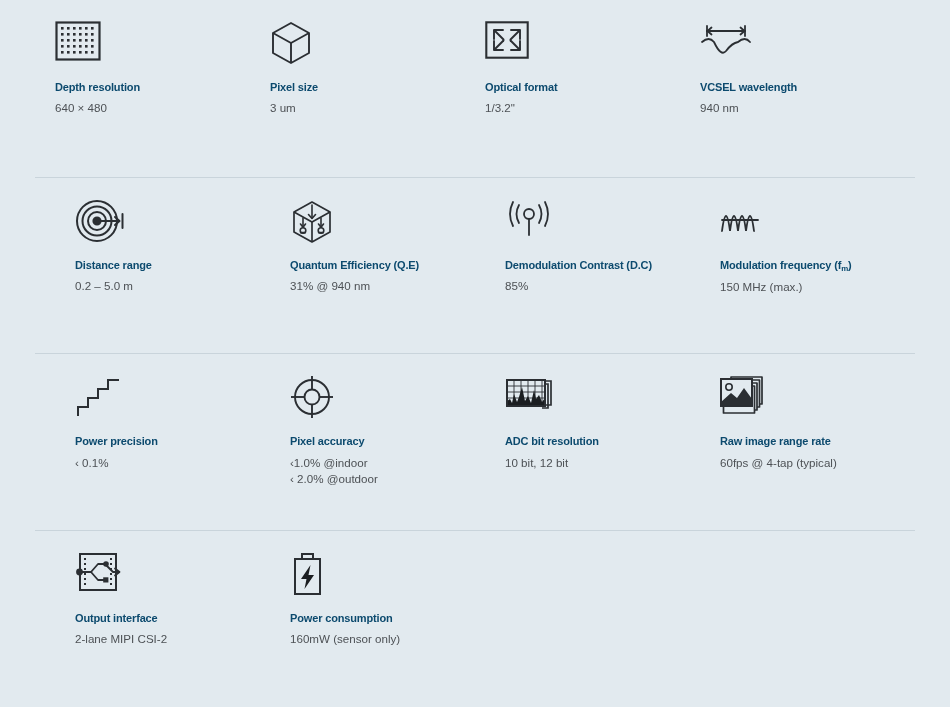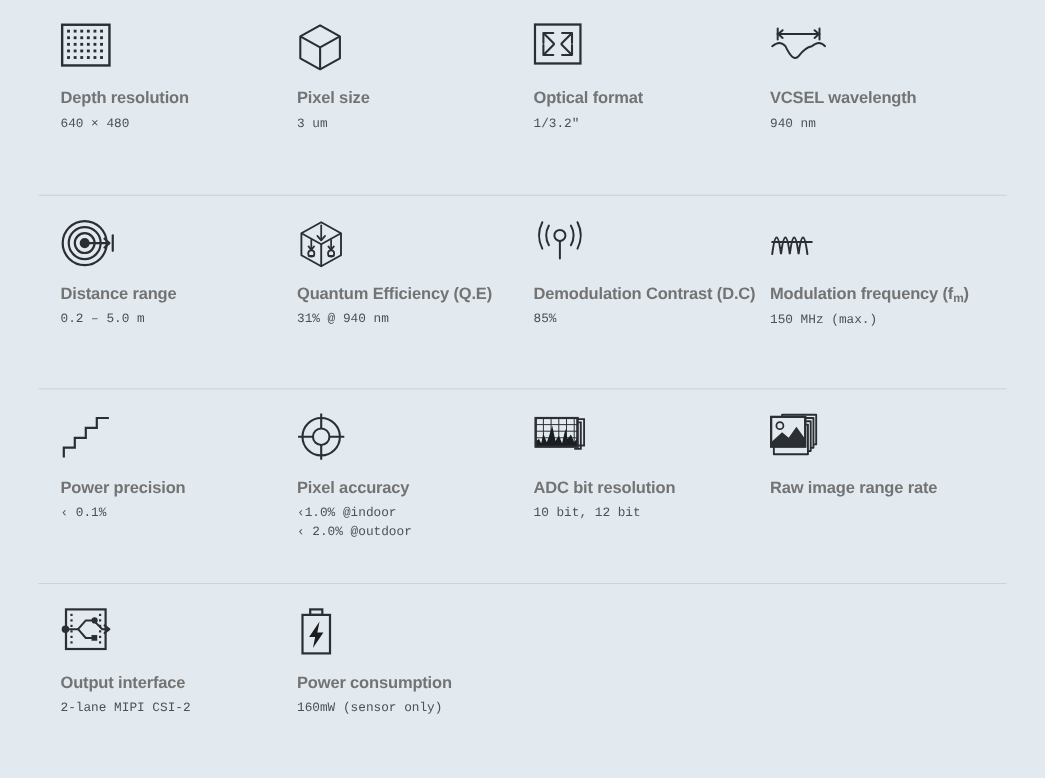--- a/index.html
+++ b/index.html
@@ -23,58 +23,58 @@
   }
   .spec-row {
     display: flex;
     flex-direction: row;
     position: relative;
     height: 180px;
     box-sizing: border-box;
   }
   .spec-row + .spec-row {
     border-top: 1px solid #c9d4db;
+    justify-content: flex-end;
   }
   .spec-cell {
     width: 215px;
     box-sizing: border-box;
     padding: 21px 0 0 20px;
     display: flex;
     flex-direction: column;
   }
   .icon-box {
     height: 52px;
     display: flex;
     align-items: flex-start;
   }
   .icon-box svg {
     display: block;
   }
   .cell-title {
-    font-size: 15px;
+    font-size: 11px;
     font-weight: 700;
-    color: #737373;
+    color: #0c4a6e;
     letter-spacing: -0.15px;
     line-height: 1.2;
     margin-top: 8px;
     white-space: nowrap;
   }
   .cell-title sub {
     font-size: 0.72em;
     vertical-align: -0.22em;
     font-weight: 700;
   }
   .cell-value {
     font-size: 11.6px;
     font-weight: 400;
     color: #4d5155;
     line-height: 1.45;
     margin-top: 6px;
     white-space: nowrap;
-    font-family: Liberation Mono, monospace;
   }
   .cell-value .vline {
     display: block;
   }
   .empty-cell {
     width: 215px;
   }
 </style>
 </head>
 <body>
@@ -347,20 +347,23 @@
             <rect x="6" y="8" width="31" height="27"></rect>
             <rect x="3.5" y="11" width="31" height="27"></rect>
           </g>
           <rect x="1" y="4" width="31" height="27" fill="#e2eaef" stroke="#2b2f33" stroke-width="1.9"></rect>
           <circle cx="9" cy="12" r="3.2" fill="none" stroke="#2b2f33" stroke-width="1.6"></circle>
           <path d="M1 27 L11 18 L17 23 L24 13 L32 24 L32 31 L1 31 Z" fill="#2b2f33"></path>
           <rect x="1" y="4" width="31" height="27" fill="none" stroke="#2b2f33" stroke-width="1.9"></rect>
         </svg>
       </div>
       <div class="cell-title">Raw image range rate</div>
+      <div class="cell-value">
+          <span class="vline">60fps @ 4-tap (typical)</span>
+        </div>
     </div>
 
   </div>
 
   <div class="spec-row">
 
     <div class="spec-cell">
       <div class="icon-box">
         <svg width="46" height="42" viewBox="0 0 46 42">
           <rect x="5" y="2" width="36" height="36" fill="none" stroke="#2b2f33" stroke-width="2"></rect>

